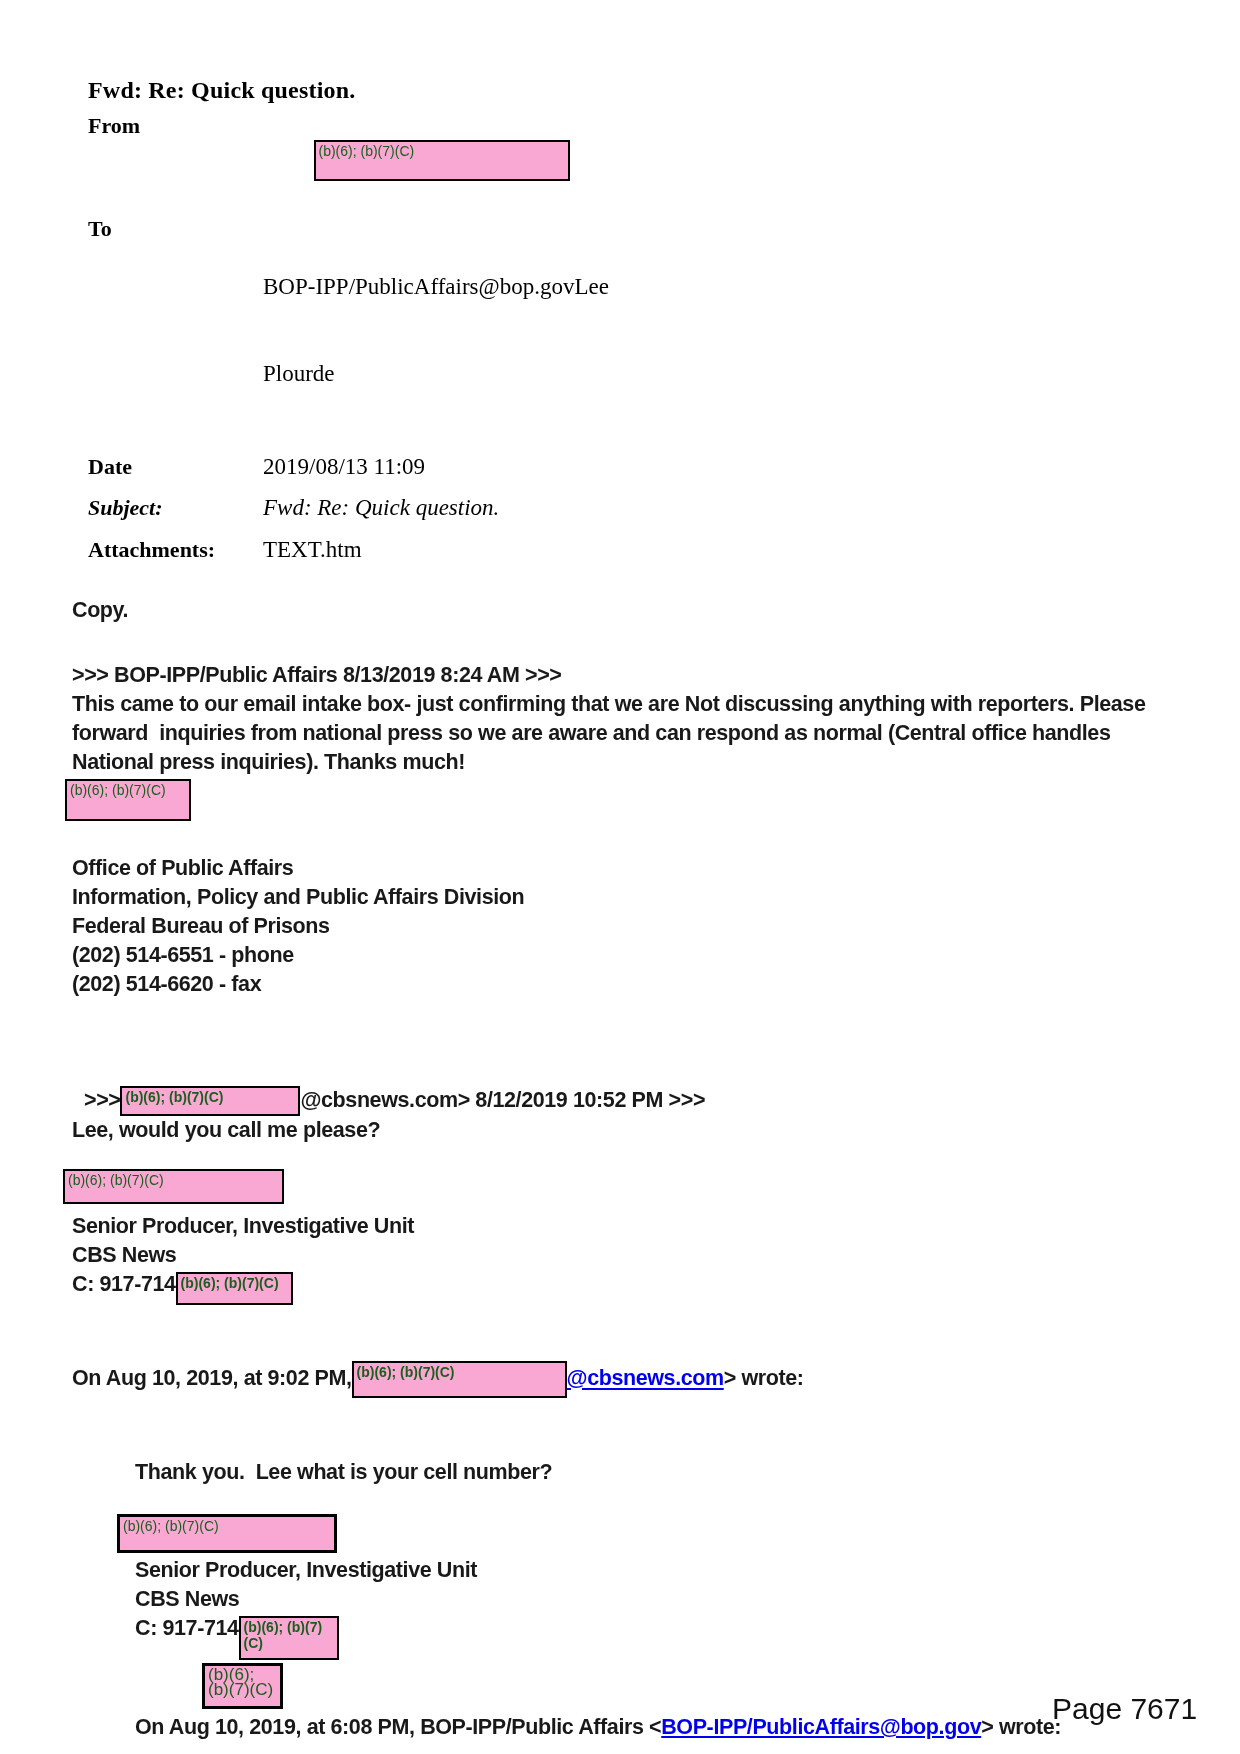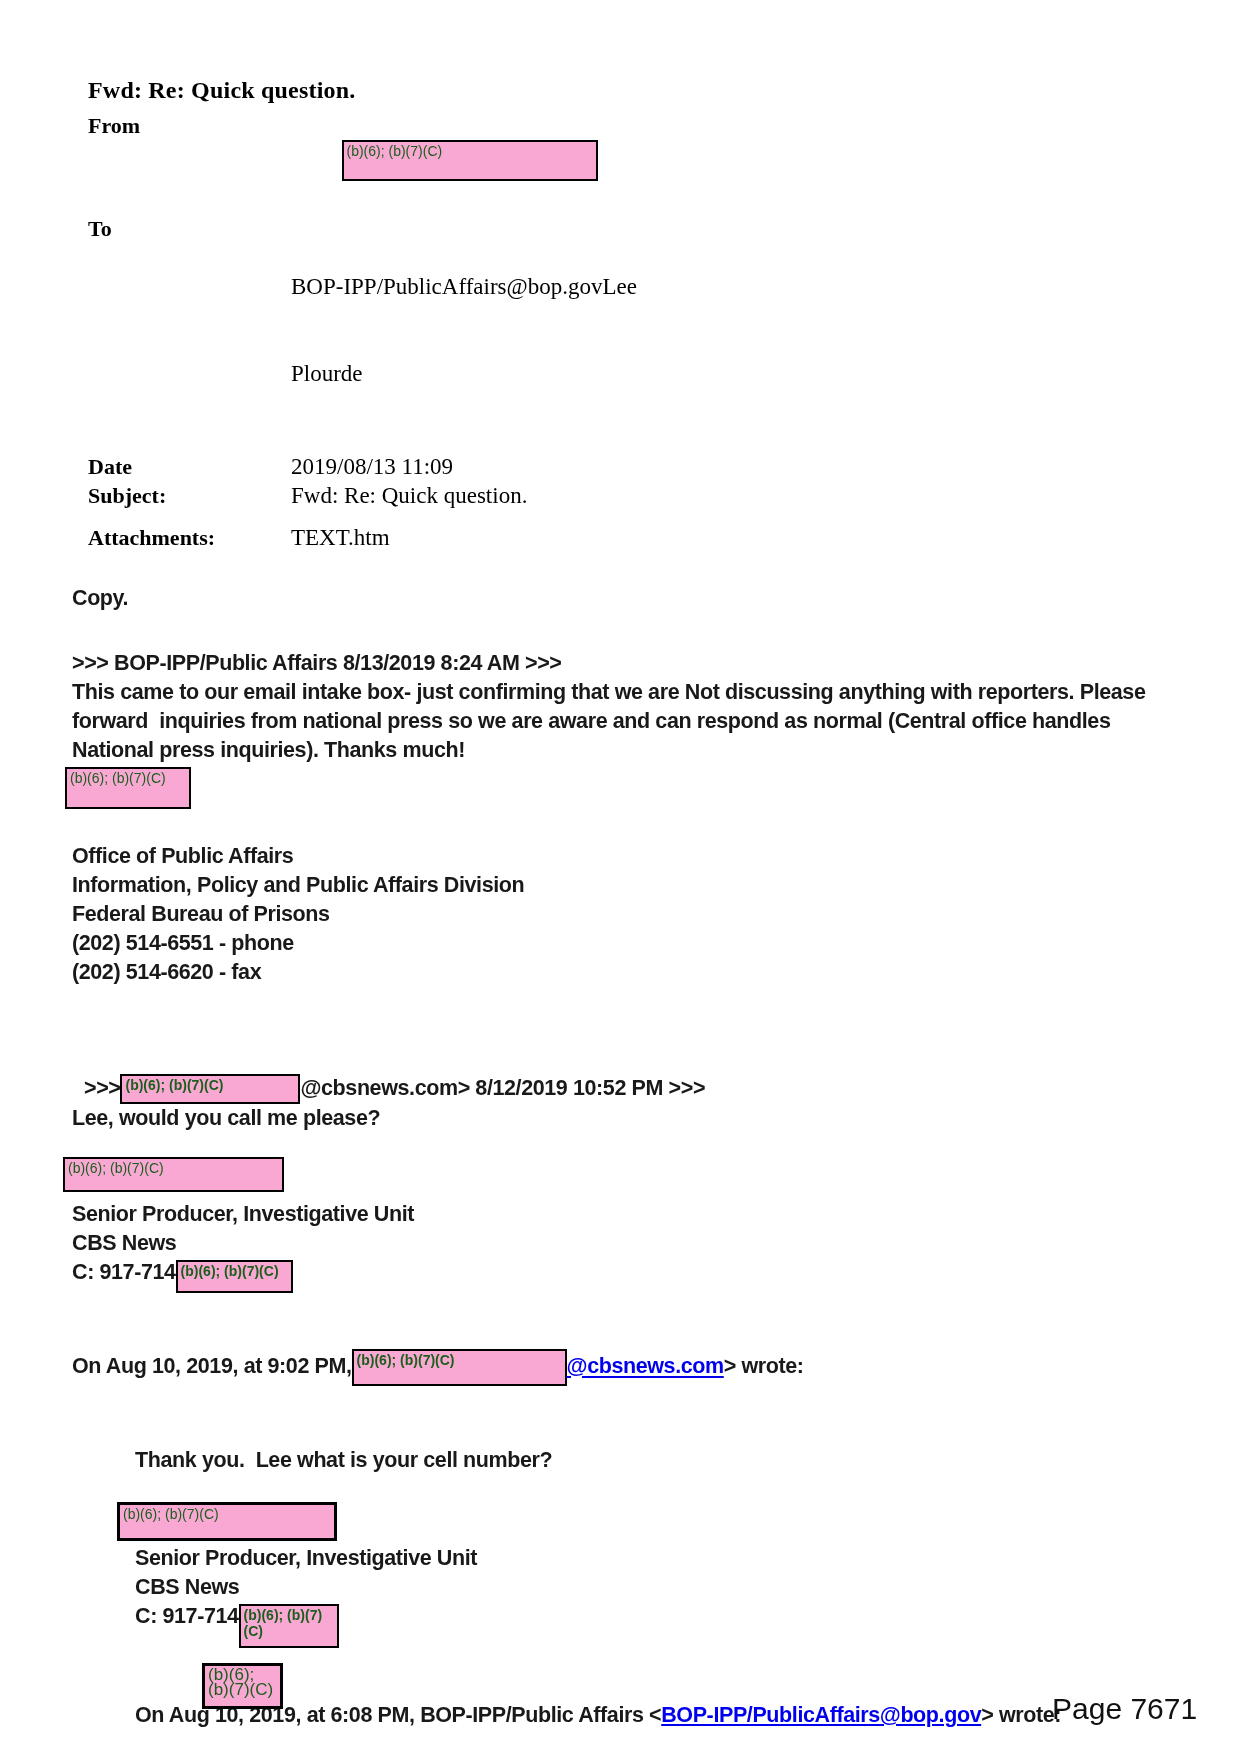--- a/index.html
+++ b/index.html
@@ -6,27 +6,27 @@
   .page{
     position:relative;width:1240px;height:1754px;background:#ffffff;
     margin:0 auto;overflow:hidden;
     font-family:"Liberation Sans",sans-serif;color:#1a1a1a;
   }
   .content{position:absolute;left:0;top:0;width:1240px;height:1754px;padding:75px 60px 0 72px;box-sizing:border-box;}
 
   
   .hdr{font-family:"Liberation Serif","DejaVu Serif",serif;color:#000;margin-left:16px;}
   .hdr-title{font-size:24px;font-weight:bold;line-height:30px;letter-spacing:.2px;}
-  .hdr-row{display:flex;align-items:flex-start;gap:28px;}
+  .hdr-row{display:flex;align-items:flex-start;}
   .hdr-label{width:175px;flex:0 0 175px;font-weight:bold;font-size:22px;line-height:29px;}
   .hdr-value{font-size:23px;line-height:29px;white-space:pre-wrap;}
   .row-from{margin-top:6px;}
   .row-to{margin-top:4px;}
   .row-date{margin-top:6px;}
-  .row-subject{}
+  .row-subject{margin-top:12px;font-style:italic;}
   .row-attach{margin-top:13px;}
 
   
   .redact{
     box-sizing:border-box;display:inline-block;background:#f9a8d4;border:2px solid #000;
     font-family:"Liberation Sans",sans-serif;font-size:14px;line-height:16px;
     letter-spacing:0;color:#1b5e1b;padding:1px 3px 0 3px;vertical-align:middle;
     white-space:pre-wrap;overflow:hidden;text-align:left;
   }
   .r-from{width:256px;height:41px;margin-left:-7px;}

